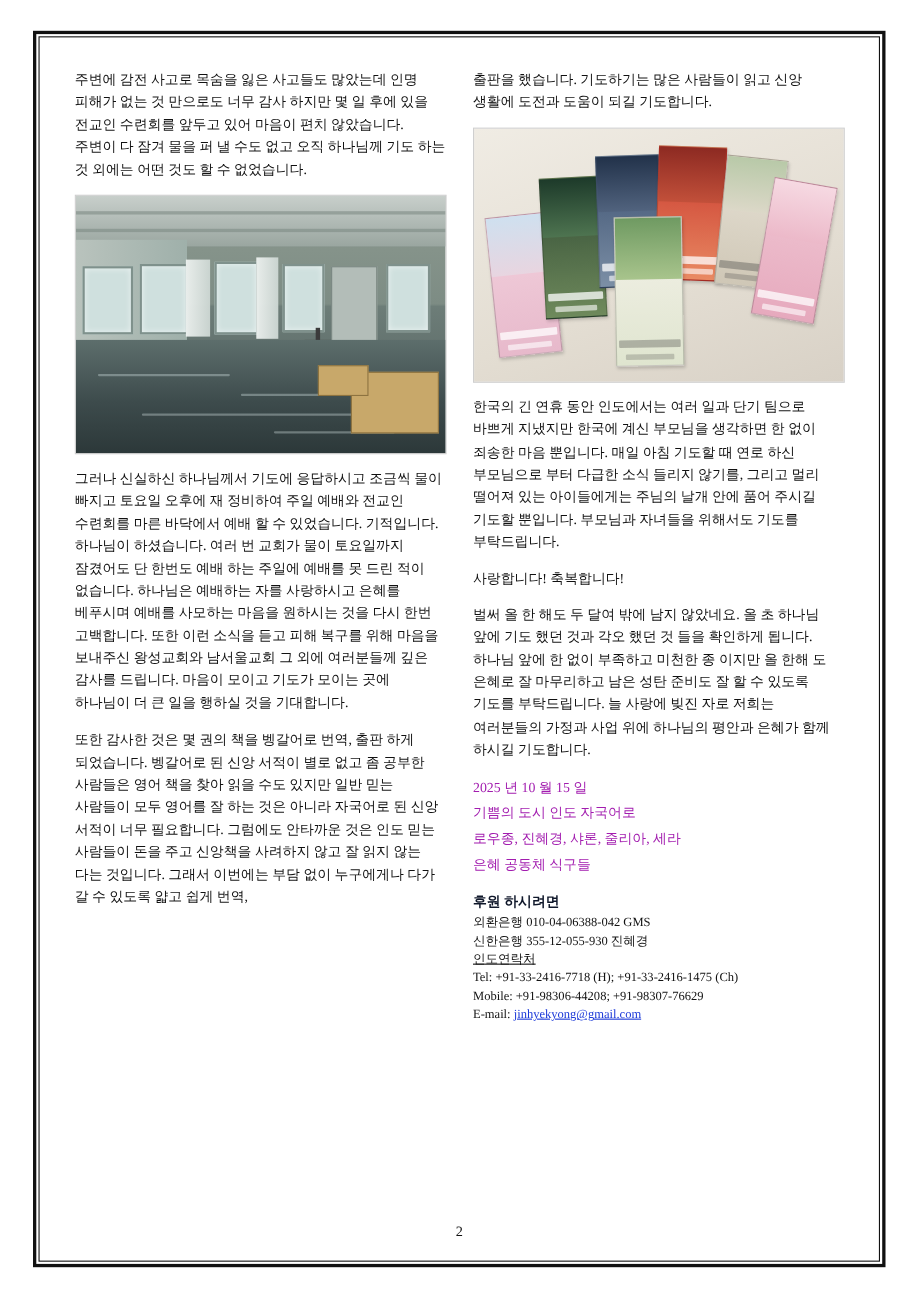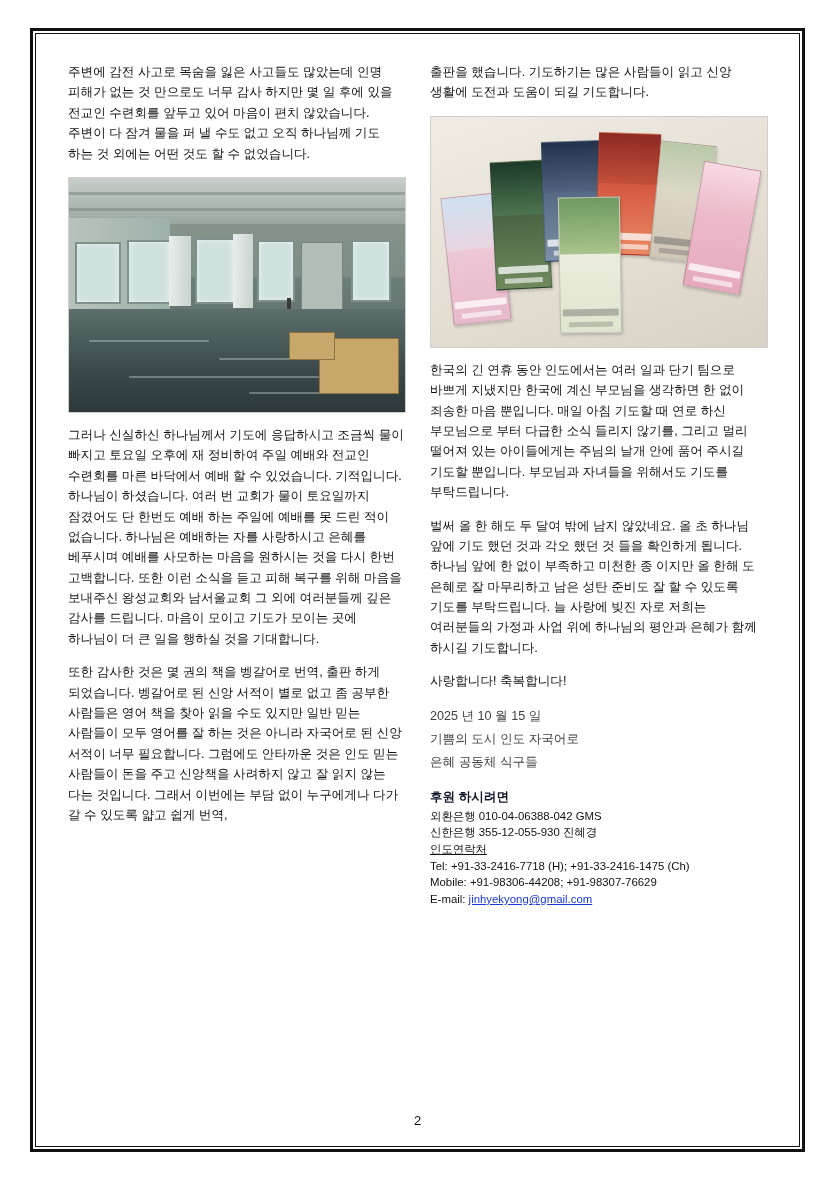--- a/index.html
+++ b/index.html
@@ -6,21 +6,21 @@
     margin: 0;
     padding: 0;
     background: #ffffff;
   }
   .page {
     position: relative;
     width: 835px;
     height: 1180px;
     background: #ffffff;
     box-sizing: border-box;
-    font-family: Liberation Sans, sans-serif;
+    font-family: Liberation Serif, serif;
   }
   .page-border-outer {
     position: absolute;
     left: 30px;
     top: 28px;
     right: 30px;
     bottom: 28px;
     border: 3px solid #111111;
     box-sizing: border-box;
   }
@@ -135,21 +135,21 @@
     left: 0; right: 0;
     bottom: 52px;
     text-align: center;
     font-size: 13px;
     color: #111;
   }
   .sign {
     margin: 0 0 3px 0;
     font-size: 12.6px;
     line-height: 1.62;
-    color: #404040;
+    color: #a21caf;
   }
   .sign-block { margin-top: 14px; }
   .support-title {
     font-weight: bold;
     font-size: 12.6px;
     margin: 16px 0 2px 0;
     color:#0f172a;
   }
   .small {
     font-size: 11.4px;
@@ -234,26 +234,27 @@
             <div class="ttl2"></div>
         </div>
         <div class="book" style="left:128px; top:80px; width:62px; height:136px; transform:rotate(-1deg); background:linear-gradient(180deg,#f5f2ea,#dfe5cf);">
           <div class="cap" style="background:linear-gradient(180deg,#6f9a62,#a8c48c);"></div>
           <div class="ttl" style="background:rgba(50,50,50,.3);"></div>
             <div class="ttl2" style="background:rgba(50,50,50,.22);"></div>
         </div>
       </div>
 
       <p class="body">한국의 긴 연휴 동안 인도에서는 여러 일과 단기 팀으로 바쁘게 지냈지만 한국에 계신 부모님을 생각하면 한 없이 죄송한 마음 뿐입니다. 매일 아침 기도할 때 연로 하신 부모님으로 부터 다급한 소식 들리지 않기를, 그리고 멀리 떨어져 있는 아이들에게는 주님의 날개 안에 품어 주시길 기도할 뿐입니다. 부모님과 자녀들을 위해서도 기도를 부탁드립니다.</p>
+      <p class="body">사랑합니다! 축복합니다!</p>
       <p class="body">벌써 올 한 해도 두 달여 밖에 남지 않았네요. 올 초 하나님 앞에 기도 했던 것과 각오 했던 것 들을 확인하게 됩니다. 하나님 앞에 한 없이 부족하고 미천한 종 이지만 올 한해 도 은혜로 잘 마무리하고 남은 성탄 준비도 잘 할 수 있도록 기도를 부탁드립니다. 늘 사랑에 빚진 자로 저희는 여러분들의 가정과 사업 위에 하나님의 평안과 은혜가  함께 하시길 기도합니다.</p>
-      <p class="body">사랑합니다! 축복합니다!</p>
 
       <div class="sign-block">
         <p class="sign">2025 년 10 월 15 일</p>
         <p class="sign">기쁨의 도시 인도 자국어로</p>
+        <p class="sign">로우종, 진혜경, 샤론, 줄리아, 세라</p>
         <p class="sign">은혜 공동체 식구들</p>
       </div>
 
       <div>
         <p class="support-title">후원 하시려면</p>
         <p class="small">외환은행 010-04-06388-042 GMS</p>
         <p class="small">신한은행 355-12-055-930 진혜경</p>
         <p class="small underline">인도연락처</p>
         <p class="small">Tel:  +91-33-2416-7718 (H); +91-33-2416-1475 (Ch)</p>
         <p class="small">Mobile: +91-98306-44208; +91-98307-76629</p>

